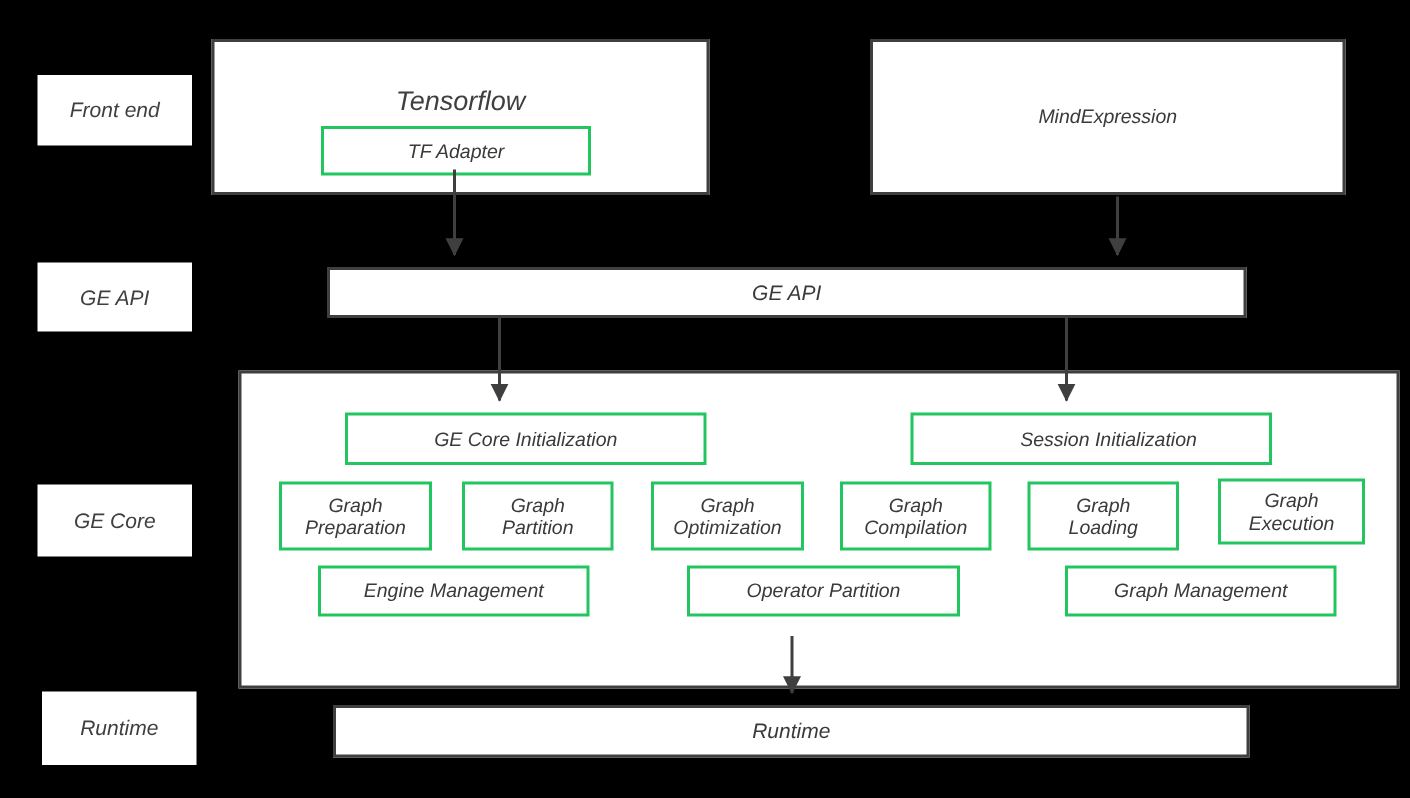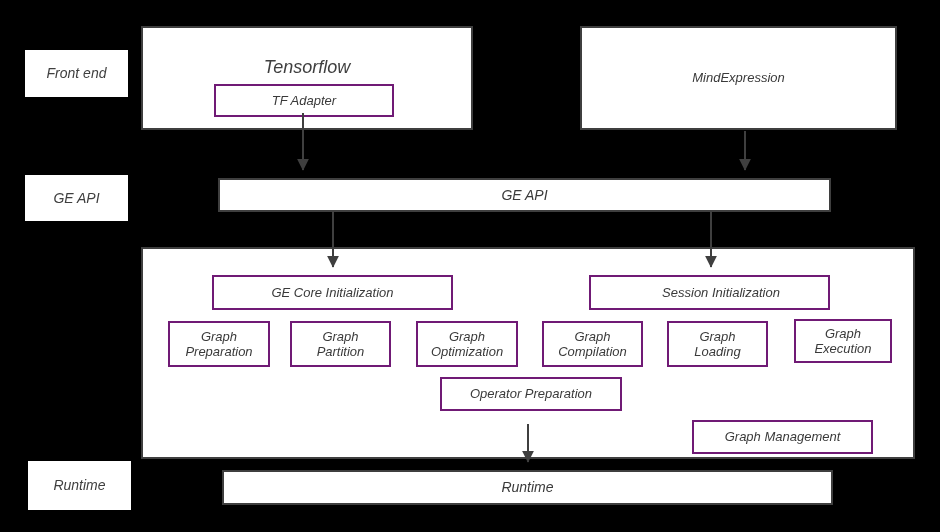--- a/index.html
+++ b/index.html
@@ -40,21 +40,21 @@
   }
   
   .outer {
     border: 2px solid #3f3f3f;
   }
   .bar {
     border: 2px solid #3f3f3f;
     font-size: 14px;
   }
   .inner {
-    border: 2px solid #701a75;
+    border: 2px solid #22c55e;
     font-size: 13px;
   }
   .container-title {
     position: absolute;
     color: #3f3f3f;
     font-size: 18px;
     text-align: center;
     width: 100%;
     left: 0;
   }
@@ -74,41 +74,44 @@
 <div id="canvas">
 
   <div class="box layer-label" style="left:25px; top:50px; width:103px; height:47px;">
     <span>Front end</span>
   </div>
 
   <div class="box layer-label" style="left:25px; top:175px; width:103px; height:46px;">
     <span>GE API</span>
   </div>
 
+  <div class="box layer-label" style="left:25px; top:323px; width:103px; height:48px;">
+    <span>GE Core</span>
+  </div>
 
   <div class="box layer-label" style="left:28px; top:461px; width:103px; height:49px;">
     <span>Runtime</span>
   </div>
 
   <div class="box outer" style="left:141px; top:26px; width:332px; height:104px; display:block;">
     <div class="container-title" style="top:29px;">Tensorflow</div>
     <div class="box inner" style="left:71px; top:56px; width:180px; height:33px;">
       <span>TF Adapter</span>
     </div>
   </div>
 
   <div class="box outer" style="left:580px; top:26px; width:317px; height:104px;">
     <span>MindExpression</span>
   </div>
 
   <div class="box bar" style="left:218px; top:178px; width:613px; height:34px;">
     <span>GE API</span>
   </div>
 
-  <div class="box outer" style="left:141px; top:247px; width:774px; height:212px; display:block;">
+  <div class="box outer" style="left:159px; top:247px; width:774px; height:212px; display:block;">
 
     
     <div class="box inner" style="left:69px; top:26px; width:241px; height:35px;">
       <span>GE Core Initialization</span>
     </div>
     <div class="box inner" style="left:446px; top:26px; width:241px; height:35px;padding-left:23px;">
       <span>Session Initialization</span>
     </div>
 
     
@@ -131,24 +134,27 @@
     <div class="box inner" style="left:524px; top:72px; width:101px; height:46px;">
       <span>Graph
 Loading</span>
     </div>
     <div class="box inner" style="left:651px; top:70px; width:98px; height:44px;">
       <span>Graph
 Execution</span>
     </div>
 
     
+    <div class="box inner" style="left:51px; top:128px; width:181px; height:34px;">
+      <span>Engine Management</span>
+    </div>
     <div class="box inner" style="left:297px; top:128px; width:182px; height:34px;">
-      <span>Operator Preparation</span>
+      <span>Operator Partition</span>
     </div>
-    <div class="box inner" style="left:549px; top:128px; width:181px; height:34px;margin-top:43px;">
+    <div class="box inner" style="left:549px; top:128px; width:181px; height:34px;">
       <span>Graph Management</span>
     </div>
   </div>
 
   <div class="box bar" style="left:222px; top:470px; width:611px; height:35px;">
     <span>Runtime</span>
   </div>
 
   <svg id="arrows" viewBox="0 0 940 532" xmlns="http://www.w3.org/2000/svg">
     <defs>

